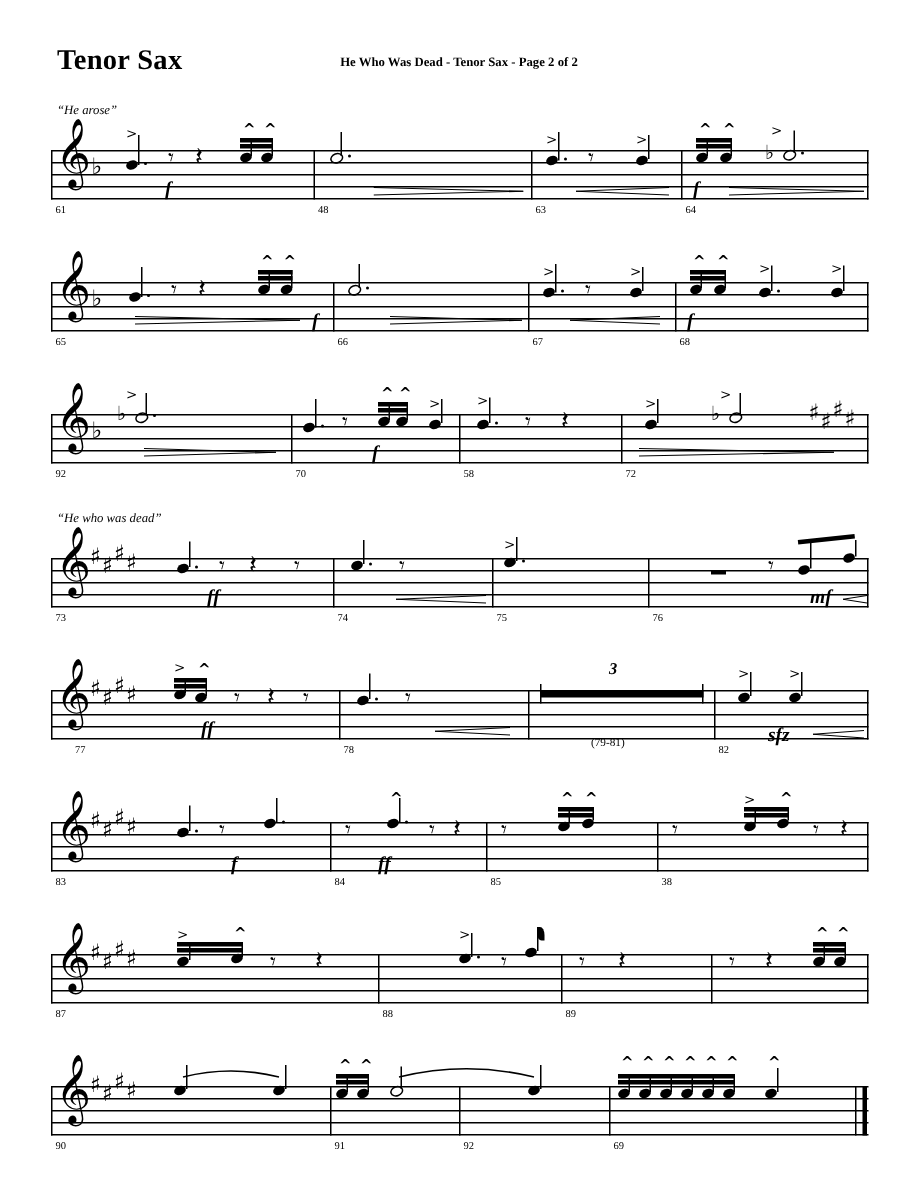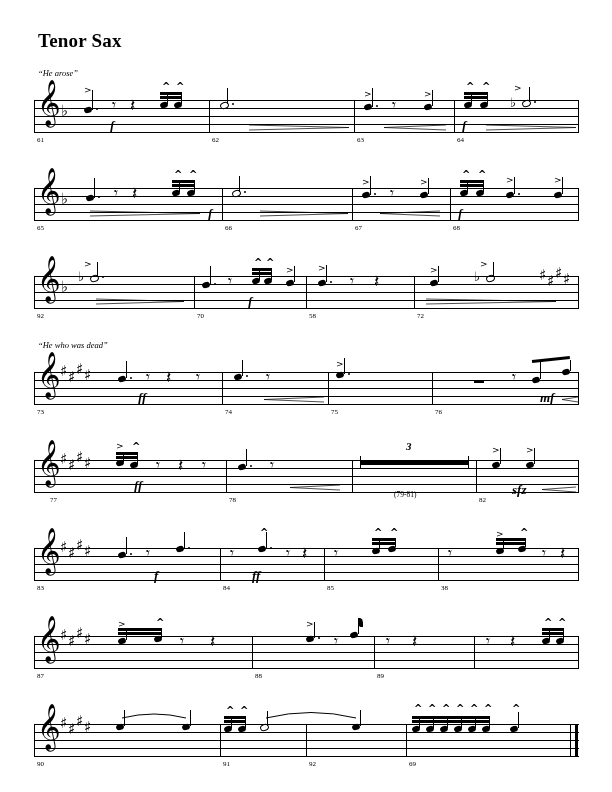--- a/index.html
+++ b/index.html
@@ -215,20 +215,21 @@
     font-weight: bold;
     font-style: italic;
   }
 </style>
 </head>
 <body>
 
 <div class="page">
 
   <div class="instrument-title">Tenor Sax</div>
+  <div class="header-center">He Who Was Dead - Tenor Sax - Page 2 of 2</div>
 
   <div class="section-label" style="left:38px; top:68px;">“He arose”</div>
   <div class="section-label" style="left:38px; top:340px;">“He who was dead”</div>
 
   <div class="system" style="top:78px;">
     <div class="staff">
       <div class="line l0"></div>
         <div class="line l1"></div>
         <div class="line l2"></div>
         <div class="line l3"></div>
@@ -237,21 +238,21 @@
     <div class="clef" style="left:3px; top:4px;">𝄞</div>
     <div class="keysig" style="left:27px; top:26px;">♭</div>
 
     <div class="barline" style="left:0px;"></div>
     <div class="barline" style="left:175px;"></div>
     <div class="barline" style="left:320px;"></div>
     <div class="barline" style="left:420px;"></div>
     <div class="barline" style="left:544px;"></div>
 
     <div class="measure-num" style="left:3px; top:58px;">61</div>
-    <div class="measure-num" style="left:178px; top:58px;">62</div>
+    <div class="measure-num" style="left:178px; top:58px;">48</div>
     <div class="measure-num" style="left:323px; top:58px;">63</div>
     <div class="measure-num" style="left:423px; top:58px;">64</div>
 
     <div class="accent" style="left:50px; top:8px;">&gt;</div>
     <div class="notehead" style="left:50px; top:29px;"></div>
     <div class="stem" style="left:58px; top:12px; height:20px;"></div>
     <div class="dot" style="left:62px; top:30px;"></div>
     <div class="rest-eighth" style="left:78px; top:20px;">𝄾</div>
     <div class="rest-quarter" style="left:96px; top:19px;">𝄽</div>
     <div class="marcato" style="left:128px; top:4px;">^</div>

